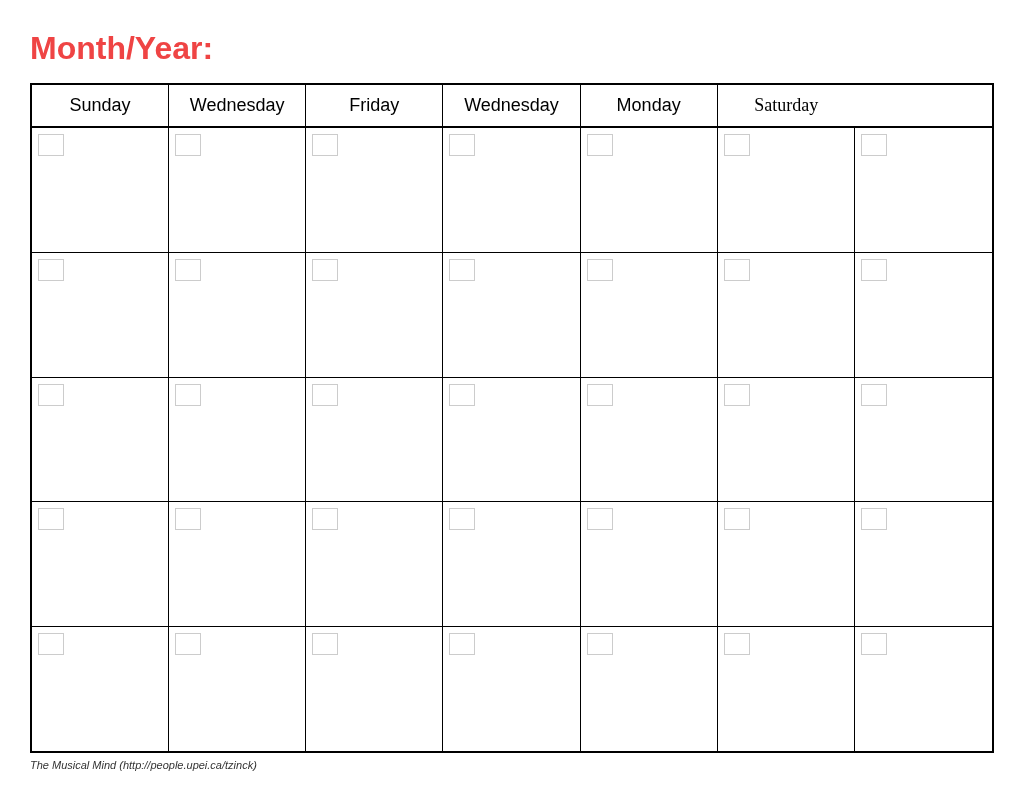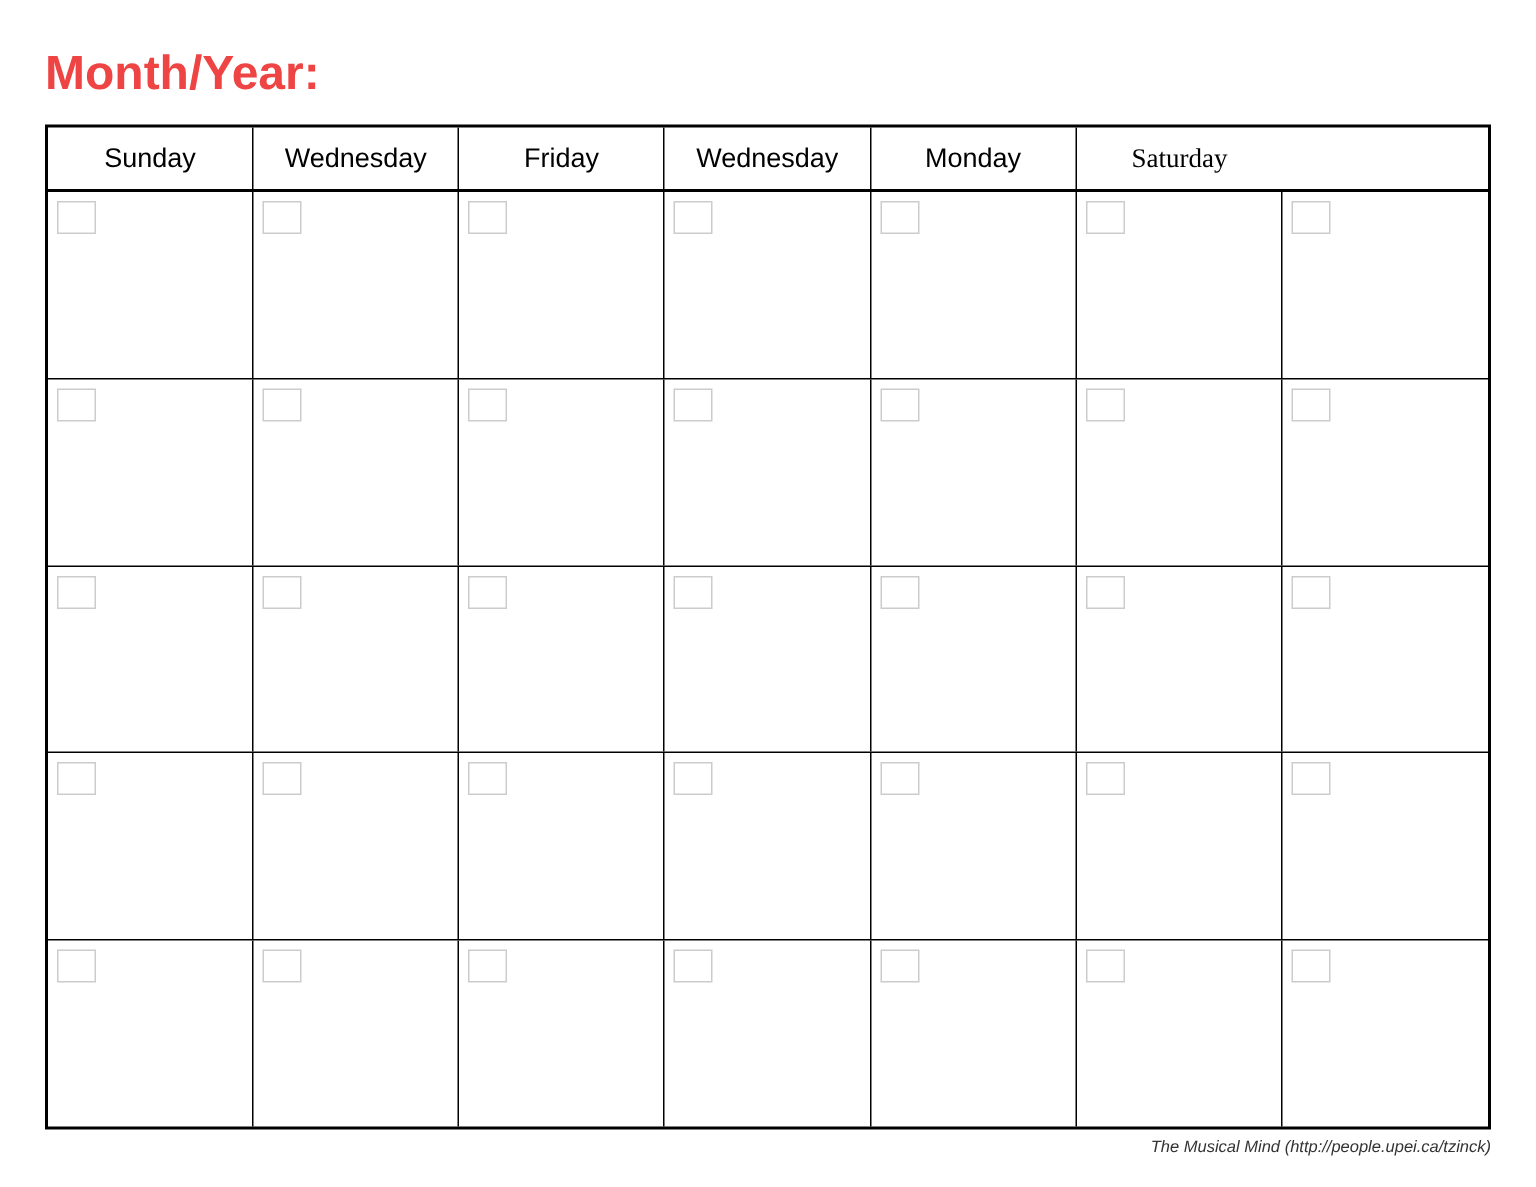--- a/index.html
+++ b/index.html
@@ -83,21 +83,20 @@
       width: 26px;
       height: 22px;
       border: 1px solid #ccc;
       position: absolute;
       top: 6px;
       left: 6px;
       background: #fff;
     }
 
     .footer-credit {
-      text-align: right;
       font-size: 11px;
       font-style: italic;
       color: #333;
       padding-top: 6px;
     }
   </style>
 </head>
 <body>
 
 <div class="page-title">Month/Year:</div>

